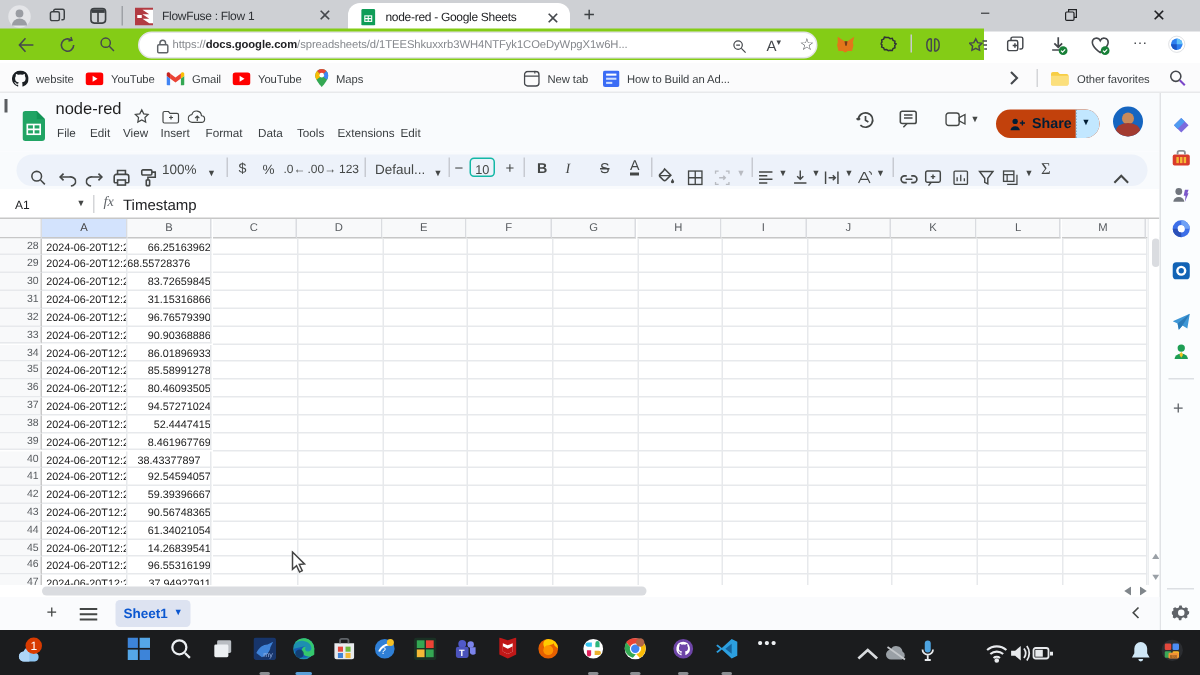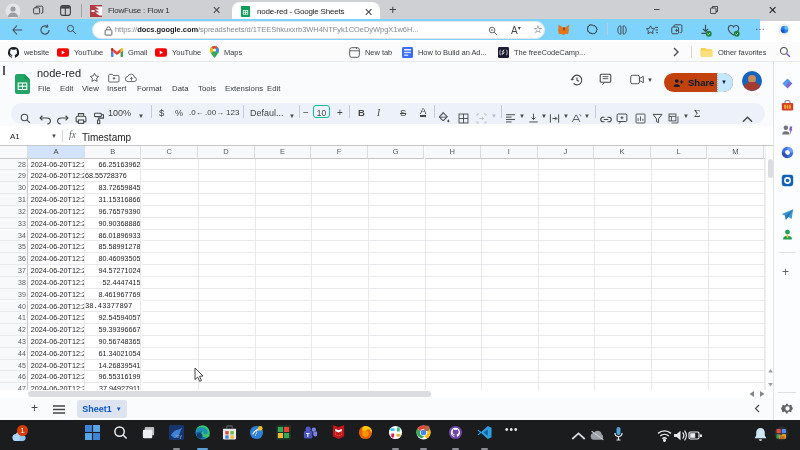--- a/index.html
+++ b/index.html
@@ -8,21 +8,21 @@
 .abs { position:absolute; }
 
 #tabbar { left:0; top:0; width:800px; height:21px; background:#ced0d4; }
 .tbicon { position:absolute; top:3px; color:#3c4043; }
 #tab-flow { position:absolute; left:86px; top:0; width:146px; height:21px; display:flex; align-items:center; }
 #tab-flow .ttl { font-size:8px; letter-spacing:-0.2px; color:#2f3236; margin-left:6px; white-space:nowrap; }
 #tab-active { position:absolute; left:232px; top:2px; width:148px; height:19px; background:#fff; border-radius:8px 8px 0 0; display:flex; align-items:center; }
 #tab-active .ttl { font-size:8px; letter-spacing:-0.2px; color:#202124; margin-left:6px; white-space:nowrap; }
 .tclose { font-size:11px; color:#45484d; position:absolute; }
 
-#addr { left:0; top:19px; width:760px; height:21px; background:#7dd3fc; }
+#addr { left:0; top:19px; width:656px; height:21px; background:#84cc16; }
 #urlpill { position:absolute; left:92px; top:1.5px; width:453px; height:18px; background:#fff; border:1px solid #e3e4e8; border-radius:9px; display:flex; align-items:center; }
 #urltext { font-size:7.5px; letter-spacing:-0.05px; color:#85888d; margin-left:22px; white-space:nowrap; }
 #urltext b { color:#202124; font-weight:bold; }
 
 #bkbar { left:0; top:42px; width:800px; height:20px; background:#fbfbfc; border-bottom:1px solid #e8e9eb; }
 .bk { position:absolute; top:0; height:20px; display:flex; align-items:center; font-size:7.5px; letter-spacing:-0.05px; color:#3c4043; white-space:nowrap; }
 .bk .bi { display:inline-block; margin-right:5px; }
 
 #shead { left:0; top:62px; width:773px; height:39px; background:#f9fbfd; }
 #stitle { position:absolute; left:37px; top:5px; font-size:11px; color:#1f1f1f; }
@@ -211,24 +211,20 @@
   <div class="bk" style="left:349px"><svg class="bi" width="11" height="11" viewBox="0 0 16 16" fill="none" stroke="#45484d" stroke-width="1.3">
         <rect x="1" y="1" width="14" height="14" rx="3"></rect>
         <path d="M1 5.5h14M11 2.8v-2.5" stroke-width="1.2"></path>
       </svg>New tab</div>
   <div class="bk" style="left:402px"><svg class="bi" width="11" height="11" viewBox="0 0 16 16">
         <rect width="16" height="16" rx="2" fill="#3b6cf5"></rect>
         <rect x="3" y="3" width="10" height="2" fill="#fff"></rect>
         <rect x="3" y="7" width="10" height="2" fill="#cfe0ff"></rect>
         <rect x="3" y="11" width="6" height="2" fill="#cfe0ff"></rect>
       </svg>How to Build an Ad...</div>
-  <div class="bk" style="left:498px"><svg class="bi" width="11" height="11" viewBox="0 0 16 16">
-        <rect width="16" height="16" rx="2" fill="#1b1b32"></rect>
-        <path d="M3.5 4c-1 1.2-1 6.8 0 8M12.5 4c1 1.2 1 6.8 0 8M5.5 10.5l1.5-2-1-1.5 2.5-3-1 3 1.5 1.5-2 2z" stroke="#fff" stroke-width="1" fill="none"></path>
-      </svg>The freeCodeCamp...</div>
   <svg style="position:absolute;left:672px;top:5px" width="8" height="10" viewBox="0 0 8 10" fill="none" stroke="#45484d" stroke-width="1.4">
       <path d="M2 1l4 4-4 4"></path>
     </svg>
   <div style="position:absolute;left:691px;top:4px;width:1px;height:12px;background:#d4d5d8"></div>
   <div class="bk" style="left:700px"><svg class="bi" width="13" height="11" viewBox="0 0 20 16">
         <path d="M1 3a2 2 0 0 1 2-2h5l2 2h7a2 2 0 0 1 2 2v8a2 2 0 0 1-2 2H3a2 2 0 0 1-2-2z" fill="#f7ce46"></path>
         <path d="M1 5h18v8a2 2 0 0 1-2 2H3a2 2 0 0 1-2-2z" fill="#fbdf7c"></path>
       </svg>Other favorites</div>
   <svg style="position:absolute;left:779px;top:4px" width="12" height="12" viewBox="0 0 16 16" fill="none">
       <circle cx="6.5" cy="6.5" r="4.5" stroke="#45484d" stroke-width="1.4"></circle>
@@ -453,21 +449,21 @@
 <div class="cell" style="left:28.3px;top:119.0px;width:56.6px;height:11.83px;line-height:11.83px;padding-left:2.5px;">2024-06-20T12:2</div>
 <div class="cell" style="left:84.9px;top:119.0px;width:56.6px;height:11.83px;line-height:11.83px;text-align:right;padding-right:0px;">94.57271024</div>
 <div class="rowh" style="top:130.8px;height:11.83px;line-height:11.83px;">38</div>
 <div class="cell" style="left:28.3px;top:130.8px;width:56.6px;height:11.83px;line-height:11.83px;padding-left:2.5px;">2024-06-20T12:2</div>
 <div class="cell" style="left:84.9px;top:130.8px;width:56.6px;height:11.83px;line-height:11.83px;text-align:right;padding-right:0px;">52.4447415</div>
 <div class="rowh" style="top:142.6px;height:11.83px;line-height:11.83px;">39</div>
 <div class="cell" style="left:28.3px;top:142.6px;width:56.6px;height:11.83px;line-height:11.83px;padding-left:2.5px;">2024-06-20T12:2</div>
 <div class="cell" style="left:84.9px;top:142.6px;width:56.6px;height:11.83px;line-height:11.83px;text-align:right;padding-right:0px;">8.461967769</div>
 <div class="rowh" style="top:154.5px;height:11.83px;line-height:11.83px;">40</div>
 <div class="cell" style="left:28.3px;top:154.5px;width:56.6px;height:11.83px;line-height:11.83px;padding-left:2.5px;">2024-06-20T12:2</div>
-<div class="cell" style="left:84.9px;top:154.5px;width:56.6px;height:11.83px;line-height:11.83px;text-align:left;padding-right:0px;font-family:Liberation Mono, monospace;">38.43377897</div>
+<div class="cell" style="left:84.9px;top:154.5px;width:56.6px;height:11.83px;line-height:11.83px;text-align:center;padding-right:0px;">38.43377897</div>
 <div class="rowh" style="top:166.3px;height:11.83px;line-height:11.83px;">41</div>
 <div class="cell" style="left:28.3px;top:166.3px;width:56.6px;height:11.83px;line-height:11.83px;padding-left:2.5px;">2024-06-20T12:2</div>
 <div class="cell" style="left:84.9px;top:166.3px;width:56.6px;height:11.83px;line-height:11.83px;text-align:right;padding-right:0px;">92.54594057</div>
 <div class="rowh" style="top:178.1px;height:11.83px;line-height:11.83px;">42</div>
 <div class="cell" style="left:28.3px;top:178.1px;width:56.6px;height:11.83px;line-height:11.83px;padding-left:2.5px;">2024-06-20T12:2</div>
 <div class="cell" style="left:84.9px;top:178.1px;width:56.6px;height:11.83px;line-height:11.83px;text-align:right;padding-right:0px;">59.39396667</div>
 <div class="rowh" style="top:190.0px;height:11.83px;line-height:11.83px;">43</div>
 <div class="cell" style="left:28.3px;top:190.0px;width:56.6px;height:11.83px;line-height:11.83px;padding-left:2.5px;">2024-06-20T12:2</div>
 <div class="cell" style="left:84.9px;top:190.0px;width:56.6px;height:11.83px;line-height:11.83px;text-align:right;padding-right:0px;">90.56748365</div>
 <div class="rowh" style="top:201.8px;height:11.83px;line-height:11.83px;">44</div>

